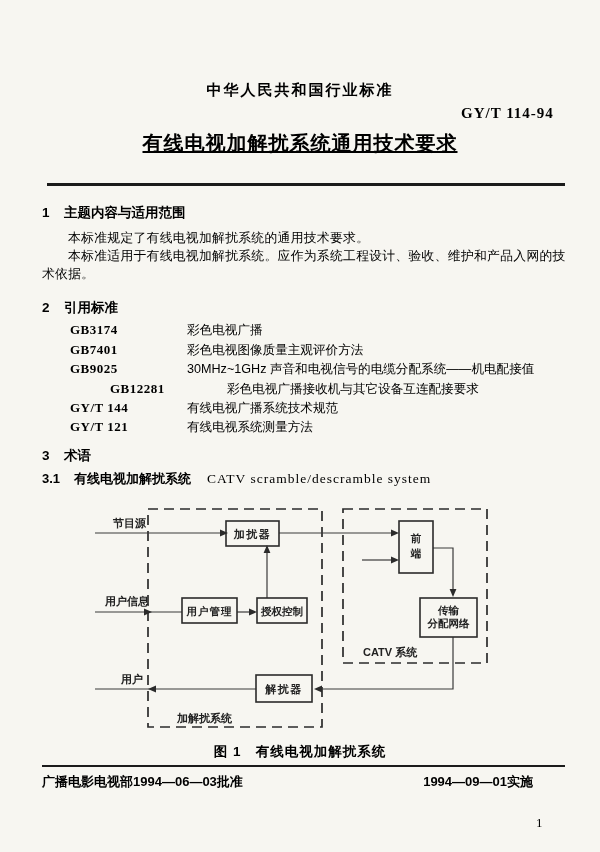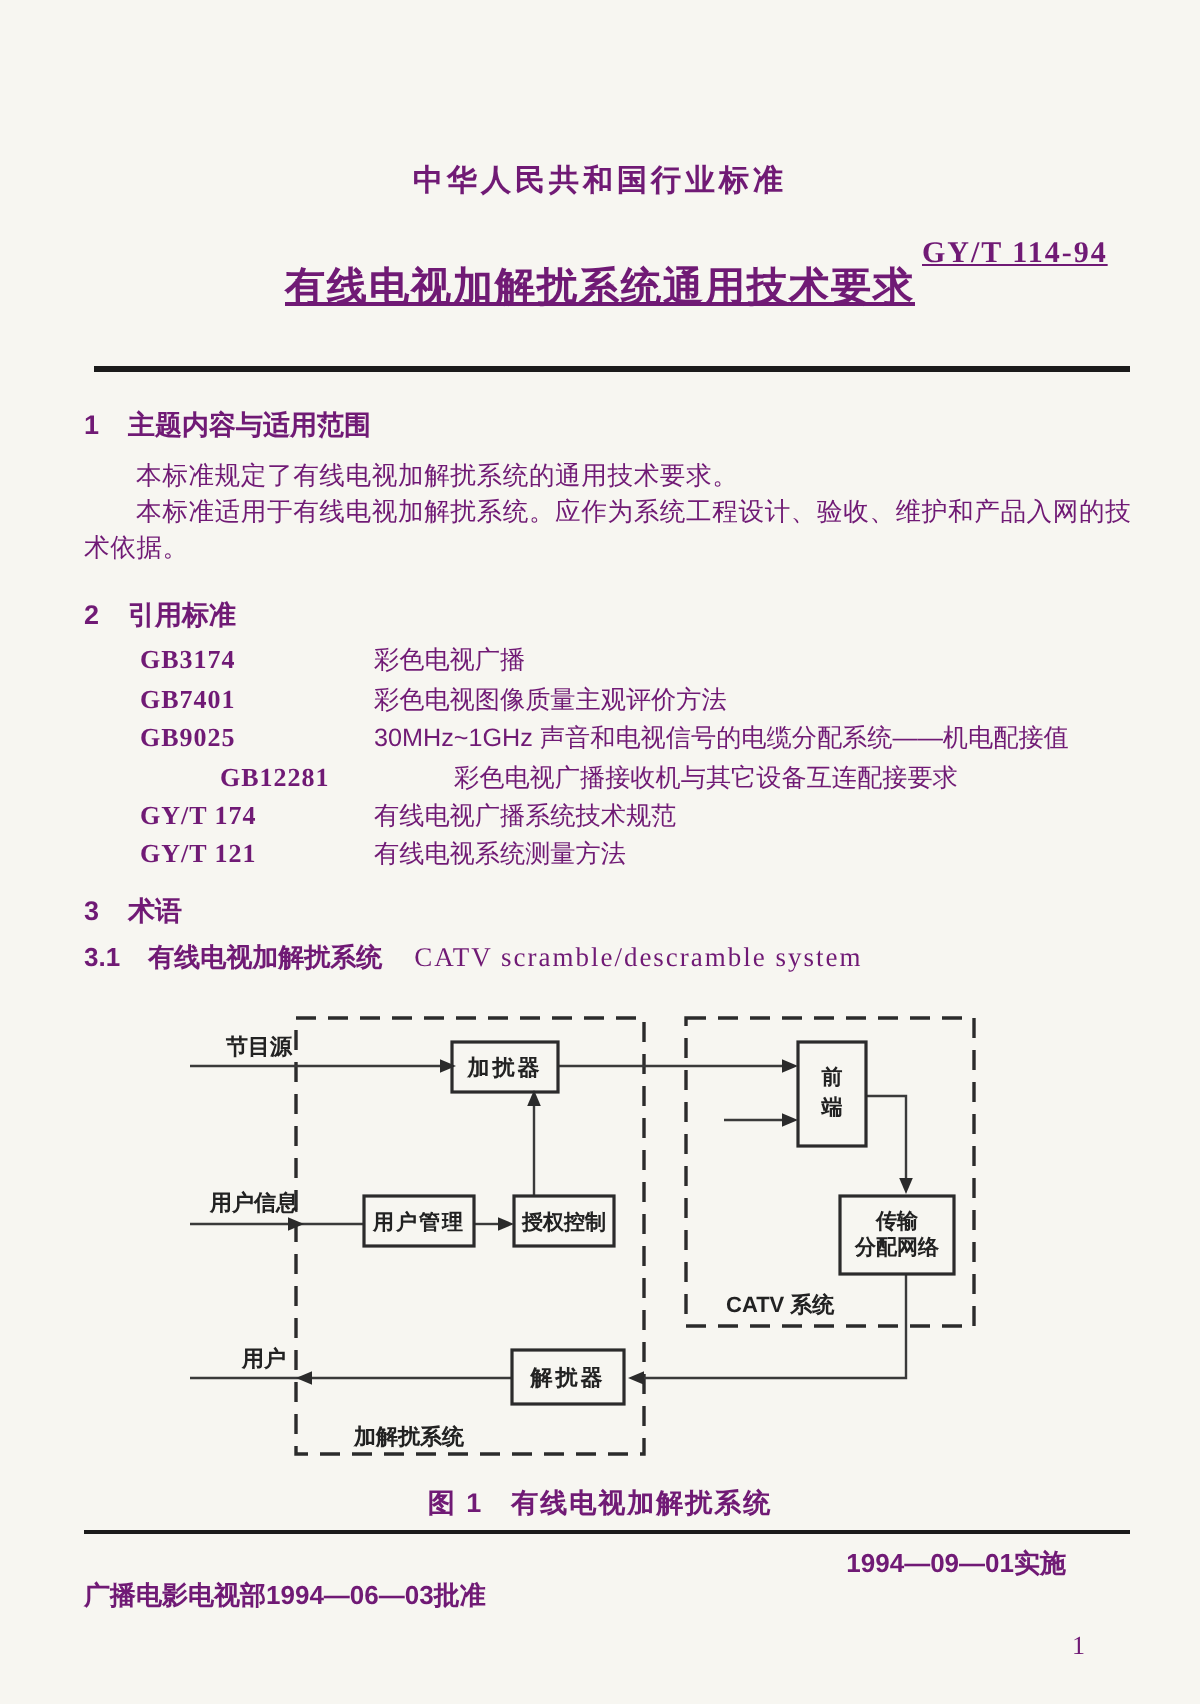--- a/index.html
+++ b/index.html
@@ -1,26 +1,26 @@
 <!DOCTYPE html>
 <html><head>
 <meta charset="utf-8">
 <style>
   * { margin:0; padding:0; box-sizing:border-box; }
   html,body { width:600px; background:#e9e8e4; }
   .page {
     position:relative; width:600px; height:852px;
     background:#f7f6f1; overflow:hidden;
-    font-family:"Liberation Sans", sans-serif; color:#701a75;
+    font-family:"Liberation Sans", sans-serif; color:#000000;
   }
   .abs { position:absolute; }
   .center { left:0; right:0; text-align:center; }
   .std-type { top:81px; font-size:15px; font-weight:700; letter-spacing:2px; }
-  .std-num  { top:119px; left:461px; font-size:15px; font-weight:700;
-              font-family:"Liberation Serif", serif; letter-spacing:1px;text-decoration:underline; }
+  .std-num  { top:105px; left:461px; font-size:15px; font-weight:700;
+              font-family:"Liberation Serif", serif; letter-spacing:1px; }
   .doc-title{ top:130px; font-size:20px; font-weight:700; letter-spacing:1px;text-decoration:underline; }
   .rule { background:#1b1b1b; }
   .rule-top { top:183px; left:47px; width:518px; height:3px; }
   .rule-bottom { top:765px; left:42px; width:523px; height:2px; }
 
   .sec-head { font-size:13.5px; font-weight:700; }
   .sec-head .no { display:inline-block; width:22px; }
   .body-txt { font-size:12.8px; letter-spacing:0.3px; }
 
   .ref-row { left:0; right:0; height:17px; }
@@ -39,21 +39,21 @@
   svg .dash { fill:none; stroke:#2b2b2b; stroke-width:1.7; stroke-dasharray:10 6; }
   svg .ln   { stroke:#3a3a3a; stroke-width:1.2; fill:none; }
   svg .ah   { fill:#2b2b2b; stroke:none; }
   svg text  { font-family:"Liberation Sans", sans-serif; fill:#222;
               font-size:11px; font-weight:600; }
   svg text.small { font-size:10.5px; }
 
   .fig-caption { top:743px; font-size:13.5px; font-weight:700; letter-spacing:1px; }
   .fig-caption .gap { display:inline-block; width:14px; }
 
-  .footer-left  { top:773px; left:42px;  font-size:13px; font-weight:700;margin-top:16px; }
+  .footer-left  { top:773px; left:42px;  font-size:13px; font-weight:700; }
   .footer-right { top:773px; right:67px; font-size:13px; font-weight:700; }
   .page-no { top:815px; left:536px; font-size:13px;
              font-family:"Liberation Serif", serif; }
 </style>
 </head>
 <body>
 
 <div class="page">
 
   <div class="abs center std-type">中华人民共和国行业标准</div>
@@ -82,21 +82,21 @@
   </div>
   <div class="abs ref-row" style="top:361px;">
     <span class="ref-code">GB9025</span>
     <span class="ref-title">30MHz~1GHz 声音和电视信号的电缆分配系统——机电配接值</span>
   </div>
   <div class="abs ref-row" style="top:381px;margin-left:40px;">
     <span class="ref-code">GB12281</span>
     <span class="ref-title">彩色电视广播接收机与其它设备互连配接要求</span>
   </div>
   <div class="abs ref-row" style="top:400px;">
-    <span class="ref-code">GY/T 174</span>
+    <span class="ref-code">GY/T 144</span>
     <span class="ref-title">有线电视广播系统技术规范</span>
   </div>
   <div class="abs ref-row" style="top:419px;">
     <span class="ref-code">GY/T 121</span>
     <span class="ref-title">有线电视系统测量方法</span>
   </div>
 
   <div class="abs sec-head" style="top:447px; left:42px;">
     <span class="no">3</span><span>术语</span>
   </div>

